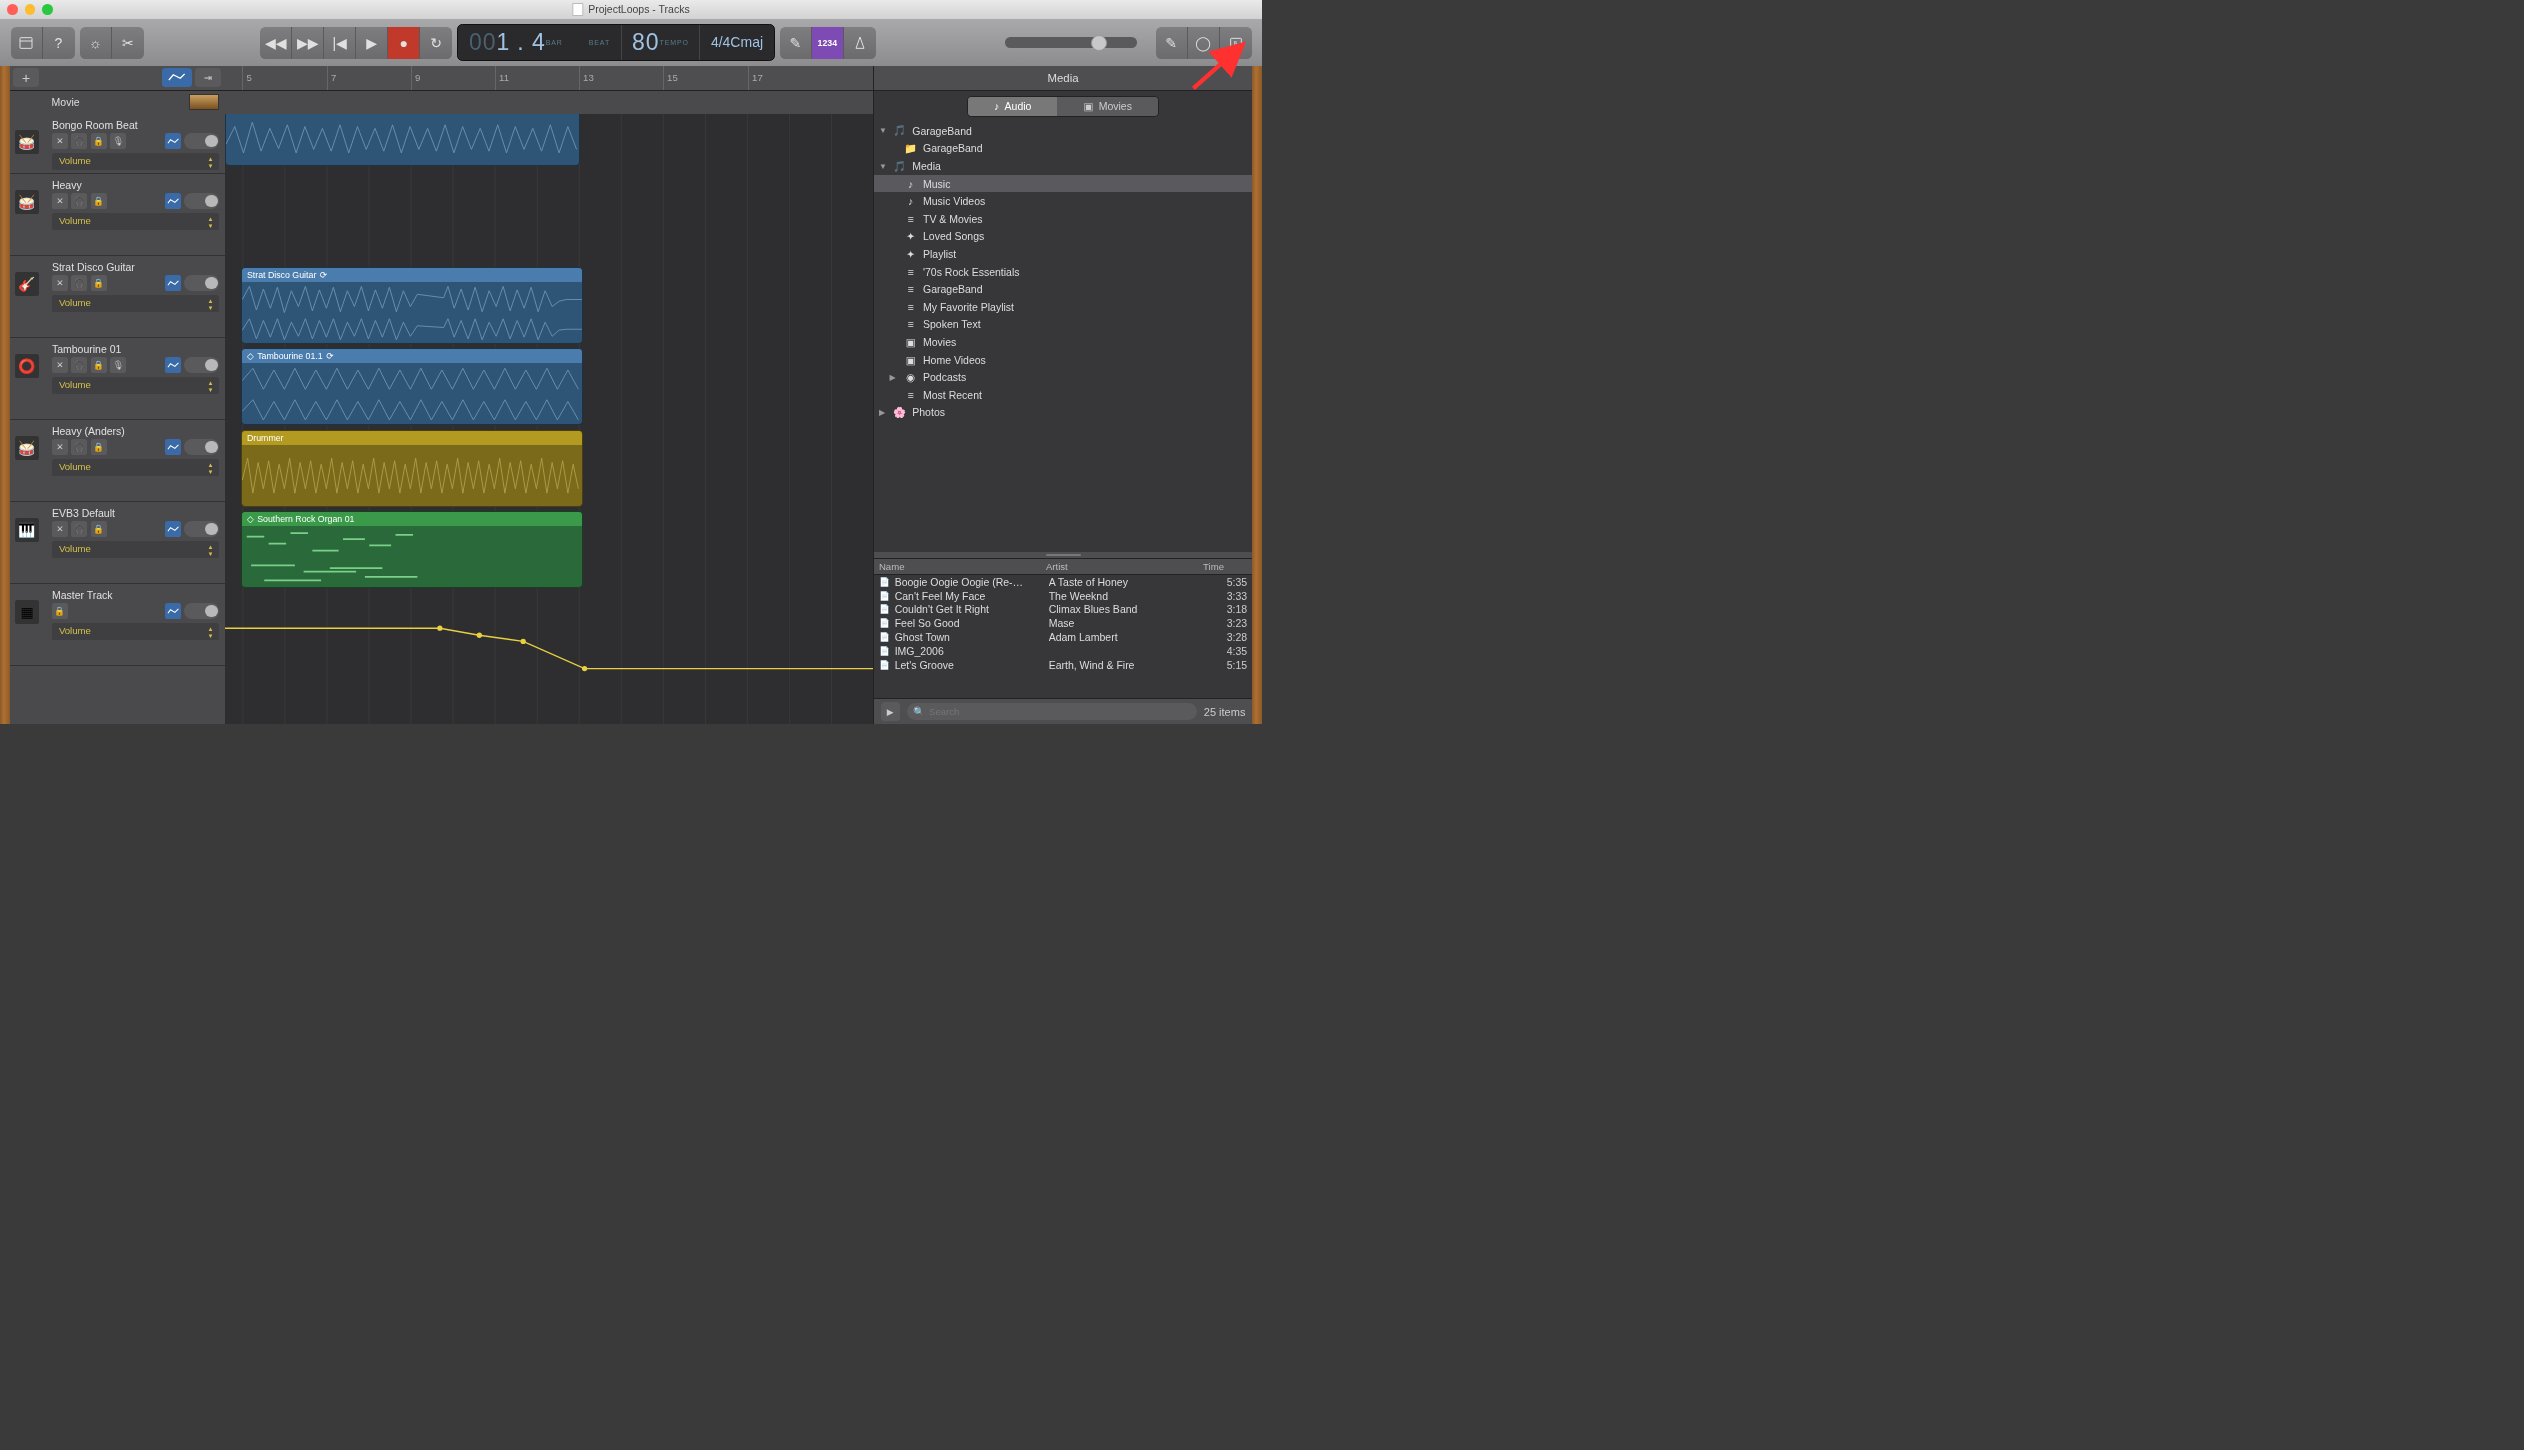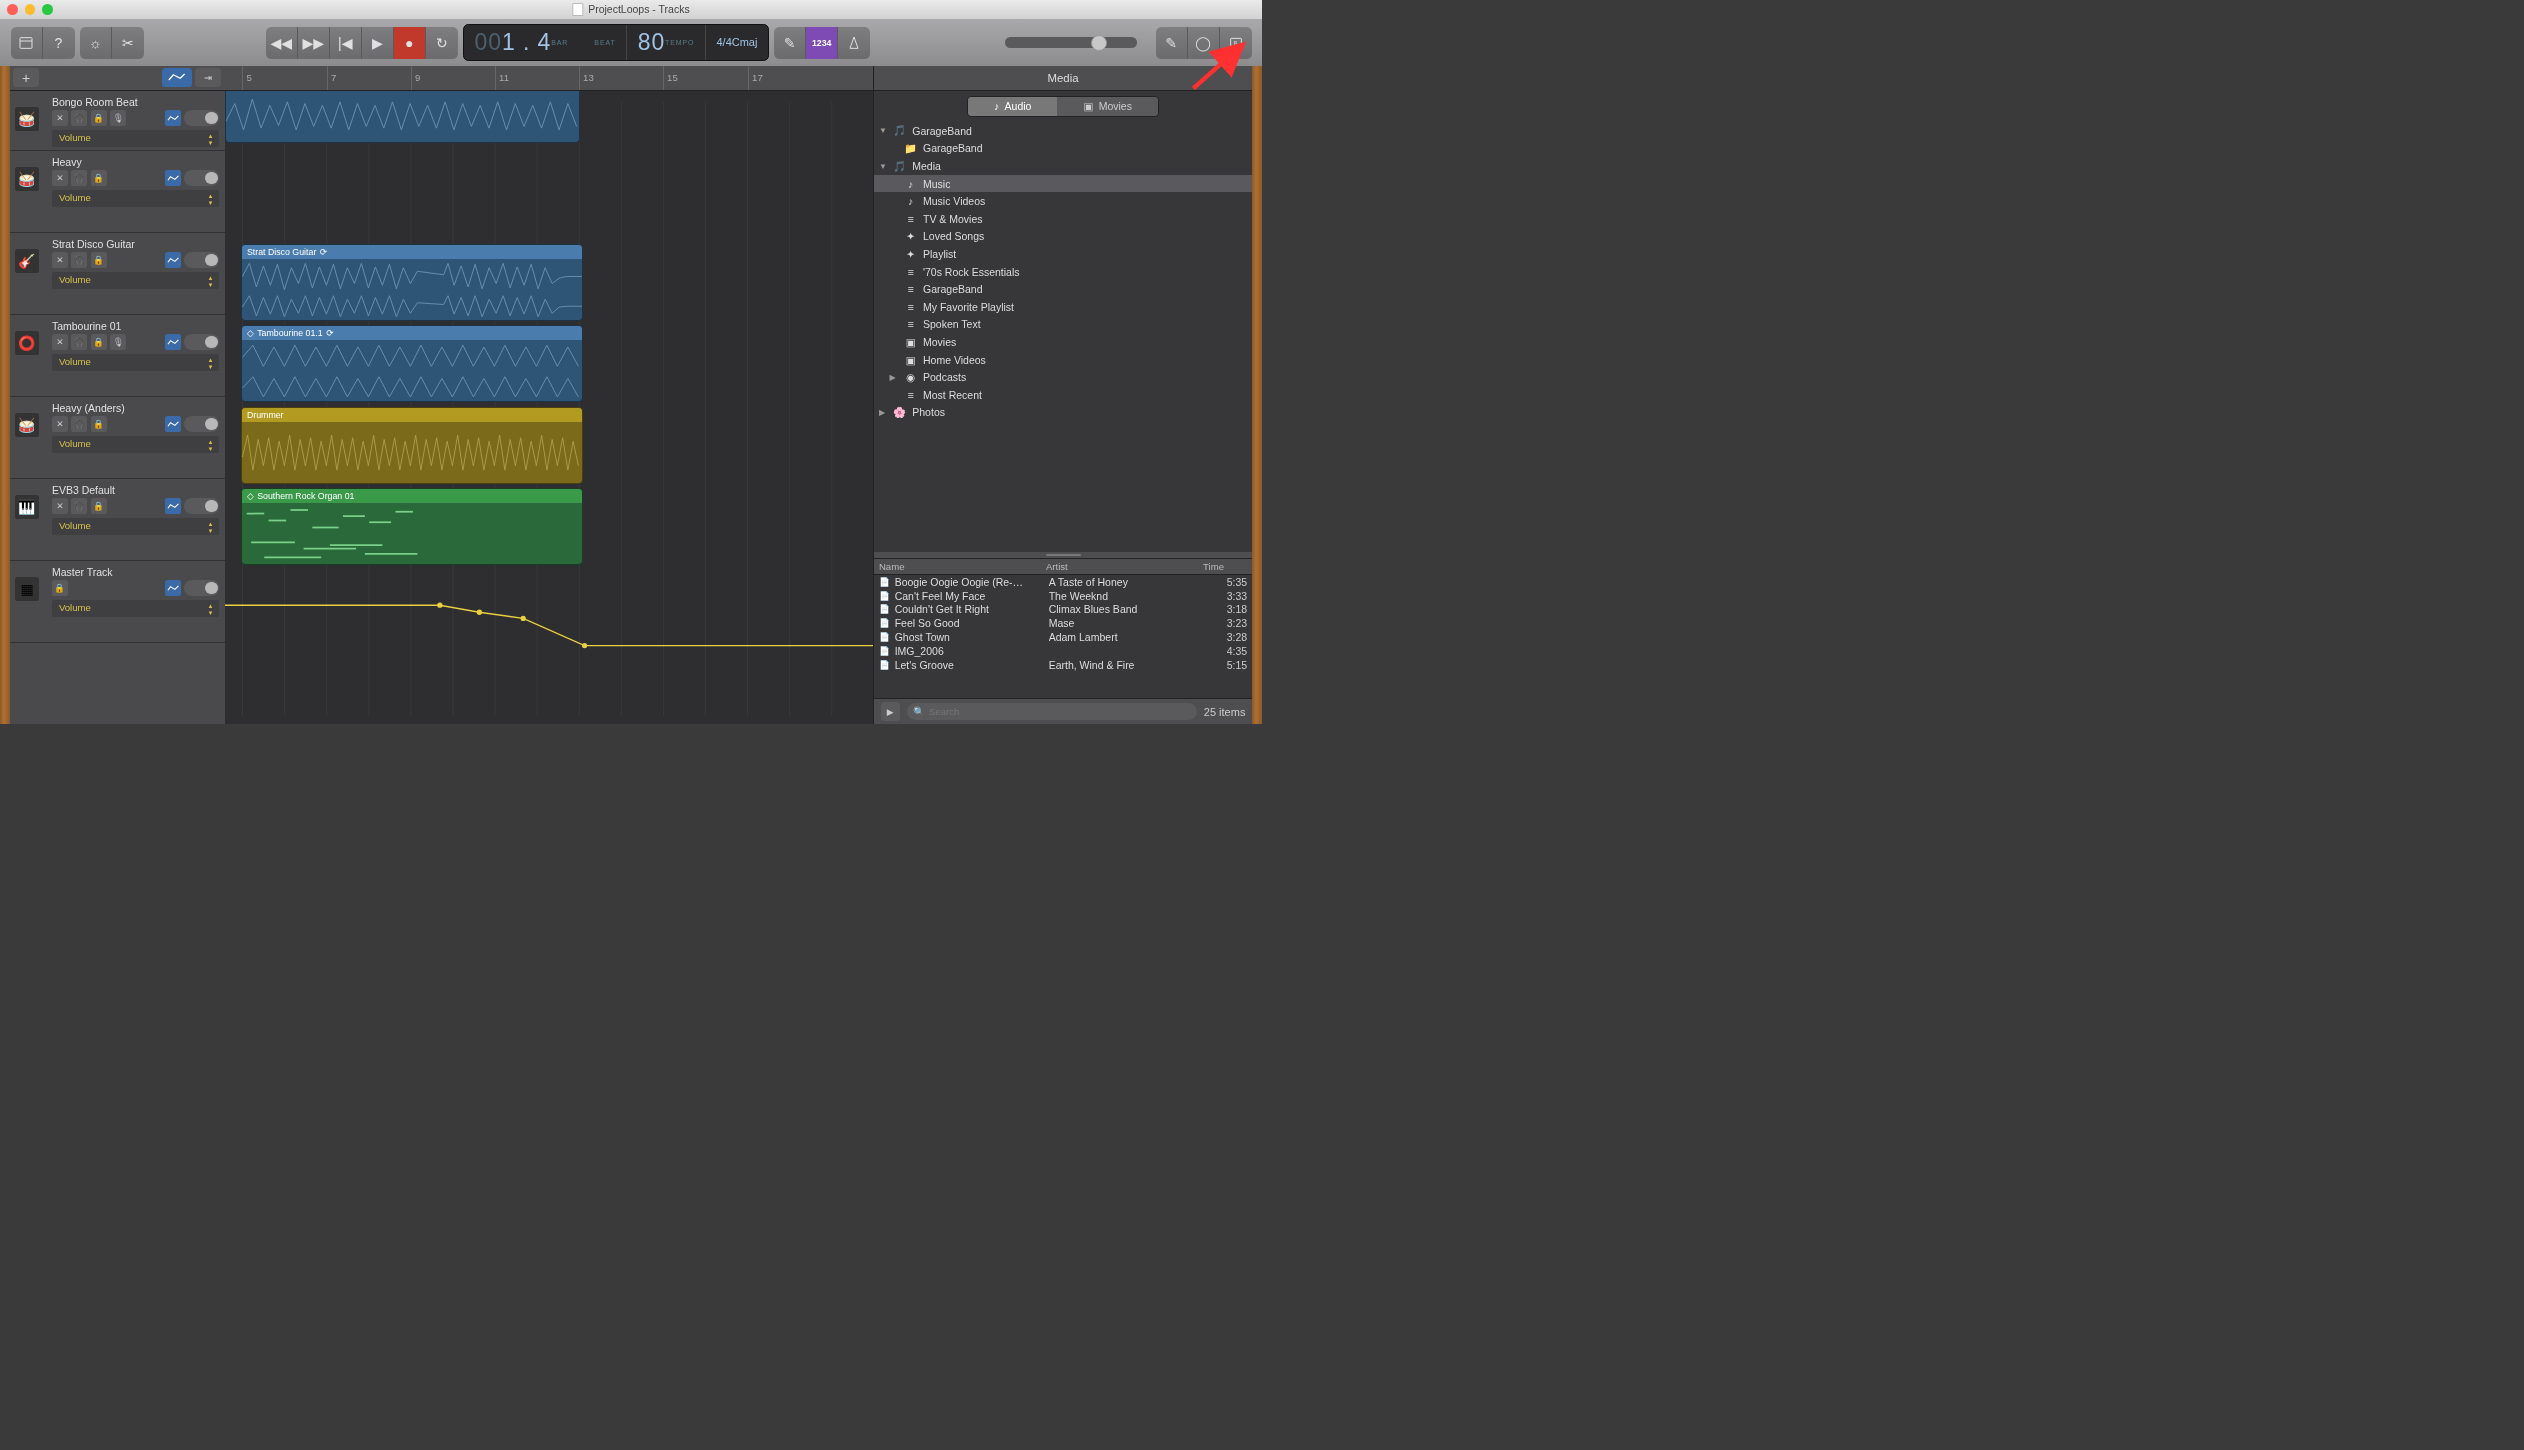--- a/index.html
+++ b/index.html
@@ -21,21 +21,21 @@
 .tgrp .tbtn { border-radius: 0; border-right: 0.9px solid #5a5a5a; }
 .tgrp .tbtn:first-child { border-radius: 5.3px 0 0 5.3px; }
 .tgrp .tbtn:last-child { border-radius: 0 5.3px 5.3px 0; border-right: none; }
 .spacer { flex: 1; }
 .lcd { height: 37px; background: #2a2a2c; border: 0.9px solid #111; border-radius: 5.3px; display: flex; align-items: stretch; color: #a0c3e3; }
 .lcd-seg { padding: 1.8px 10.5px; border-right: 0.9px solid #444; display: flex; flex-direction: row; align-items: center; justify-content: center; }
 .lcd-seg:last-child{border-right:none}
 .lcd-big { font-family: "Arial Narrow", sans-serif; font-size: 23px; font-weight: 300; letter-spacing: 0.9px; line-height: 1; }
 .lcd-big .dim { color: #4a6070; }
 .lcd-lbl { font-size: 7px; color: #5a7a8a; letter-spacing: 0.9px; margin-top: 0.9px; }
-.lcd-stack { font-size: 11px; line-height: 1.2; text-align: center; }
+.lcd-stack { font-size: 14px; line-height: 1.2; text-align: center; }
 .rec { background: #c0392b !important; }
 .count-in { background: #7e4ab3 !important; color: #fff; font-size: 8.8px; font-weight: 600; }
 .hslider { width: 132px; height: 10.5px; background: #5a5a5c; border-radius: 5.3px; position: relative; margin: 0 13px; }
 .hslider-knob { position: absolute; top: -2.6px; left: 65%; width: 16px; height: 16px; background: #c8c8c8; border-radius: 50%; border: 0.9px solid #999; }
 
 
 .main { display: flex; height: calc(100% - 67px); background: #333335; }
 .wood { width: 9.6px; background: linear-gradient(90deg,#8a5a2a,#b07030 40%,#8a5a2a); }
 .left { width: 864px; display: flex; flex-direction: column; border-right: 0.9px solid #222; }
 .right { flex: 1; display: flex; flex-direction: column; background: #37373a; }
@@ -209,20 +209,26 @@
           <div class="ruler-tick" style="left: 17.5px;">5</div>
           <div class="ruler-tick" style="left: 102px;">7</div>
           <div class="ruler-tick" style="left: 186px;">9</div>
           <div class="ruler-tick" style="left: 270px;">11</div>
           <div class="ruler-tick" style="left: 354px;">13</div>
           <div class="ruler-tick" style="left: 438px;">15</div>
           <div class="ruler-tick" style="left: 523px;">17</div>
         </div>
     </div>
 
+    <div class="movie-row">
+      <div class="movie-head">
+        <span>Movie</span>
+        <div class="movie-thumb"></div>
+      </div>
+    </div>
 
     <div class="tracks-scroll">
       <div class="track-heads" id="trackheads">
           <div class="track-row" style="height: 60px;">
     <div class="t-icon">🥁</div>
     <span class="t-name">Bongo Room Beat</span>
     <div class="t-ctrls">
       <div class="sq">✕</div>
               <div class="sq">🎧</div>
       <div class="sq">🔒</div>

